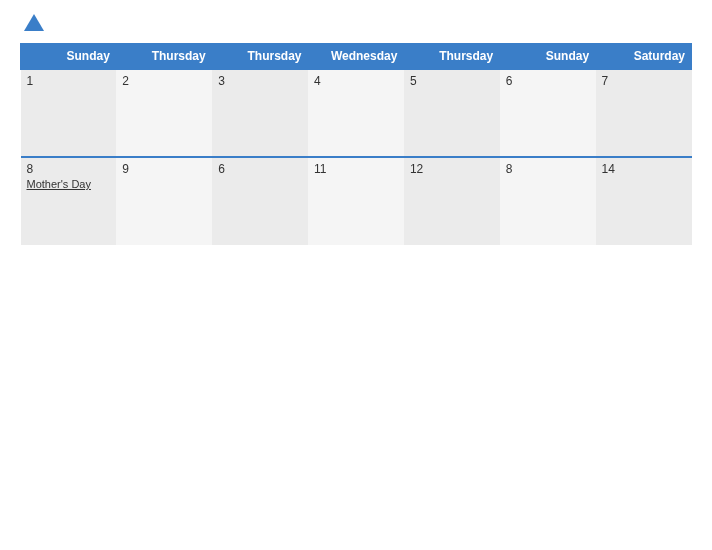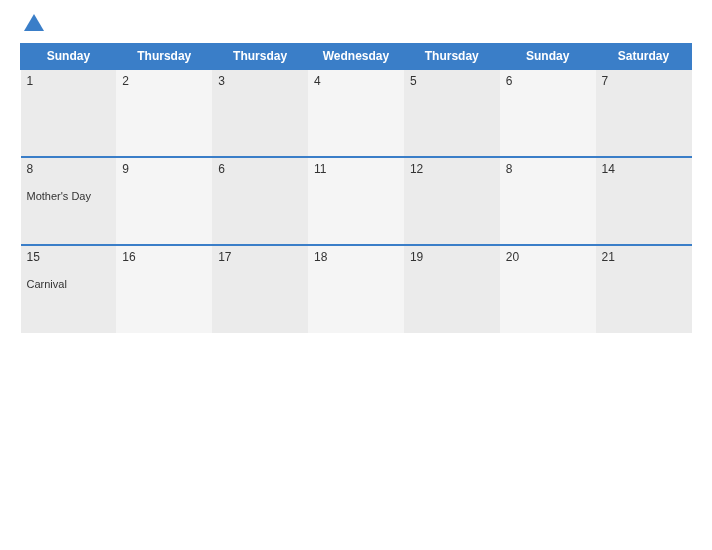--- a/index.html
+++ b/index.html
@@ -39,21 +39,21 @@
       width: 100%;
       border-collapse: collapse;
       table-layout: fixed;
     }
     .calendar thead tr th {
       background: #3a7ec8;
       color: #fff;
       font-size: 12px;
       font-weight: bold;
       padding: 5px 6px;
-      text-align: center;
+      text-align: right;
       border: 1px solid #3a7ec8;
     }
     .calendar tbody tr td {
       vertical-align: top;
       border-top: 2px solid #3a7ec8;
       border-bottom: none;
       border-left: none;
       border-right: none;
       padding: 4px 6px 4px 6px;
       height: 88px;
@@ -69,21 +69,22 @@
     }
     .day-num {
       font-size: 12px;
       color: #333;
       display: block;
     }
     .event-label {
       font-size: 11px;
       color: #333;
       display: block;
-      margin-top: 14px;
+      margin-top: 2px;
+      text-decoration: underline;
     }
     .logo-wrapper {
       display: flex;
       flex-direction: column;
       align-items: flex-start;
     }
     .logo-line1 {
       font-size: 13px;
       color: #444;
     }
@@ -174,39 +175,15 @@
           <td>
             <span class="day-num">12</span>
           </td>
           <td>
             <span class="day-num">8</span>
           </td>
           <td>
             <span class="day-num">14</span>
           </td>
         </tr>
-        <tr>
-          <td>
-            <span class="day-num">15</span>
-            <span class="event-label">Carnival</span>
-          </td>
-          <td>
-            <span class="day-num">16</span>
-          </td>
-          <td>
-            <span class="day-num">17</span>
-          </td>
-          <td>
-            <span class="day-num">18</span>
-          </td>
-          <td>
-            <span class="day-num">19</span>
-          </td>
-          <td>
-            <span class="day-num">20</span>
-          </td>
-          <td>
-            <span class="day-num">21</span>
-          </td>
-        </tr>
       </tbody>
   </table>
 </div>
 
 </body></html>

